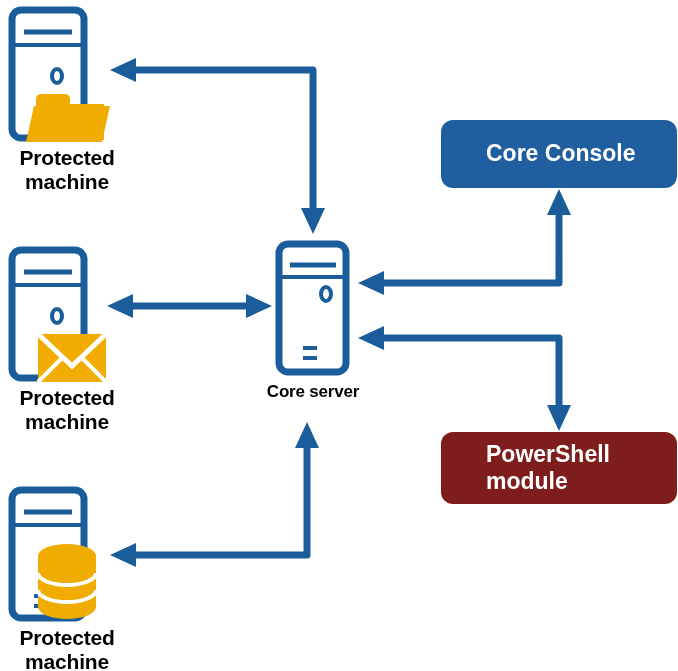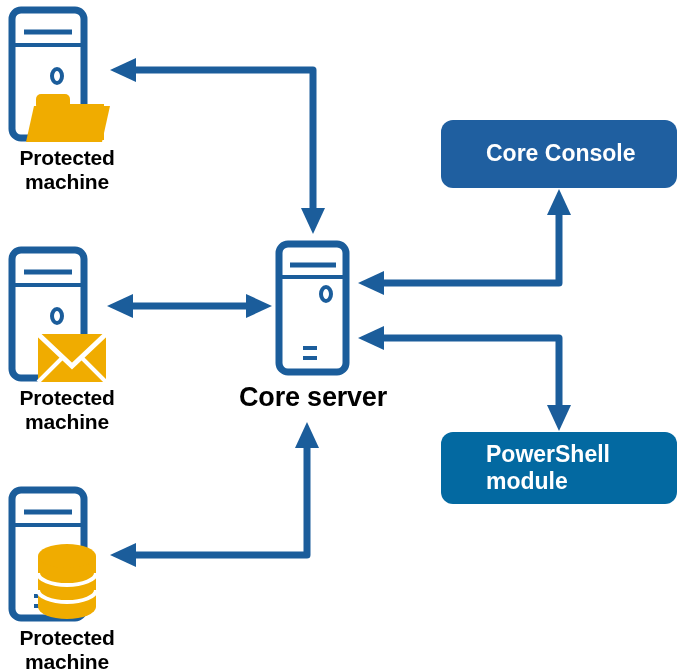--- a/index.html
+++ b/index.html
@@ -35,21 +35,21 @@
     white-space: pre-line;
     text-align: center;
   }
   .pm-label {
     font-size: 21px;
     letter-spacing: -0.2px;
     width: 150px;
     left: -8px;
   }
   .core-label {
-    font-size: 27px;
+    font-size: 17px;
     letter-spacing: -0.2px;
     width: 190px;
     left: 218px;
     top: 382px;
   }
   .box-label {
     position: absolute;
     color: #ffffff;
     font-family: "Liberation Sans", sans-serif;
     font-size: 23px;
@@ -175,18 +175,18 @@
 
   <div class="node-label pm-label" style="top: 626px;">Protected
 machine</div>
 
   <div class="node-label core-label">Core server</div>
 
   <div class="rounded-box" style="left:441px; top:120px; width:236px; height:68px; background:#1F5FA0;">
     <span class="box-label">Core Console</span>
   </div>
 
-  <div class="rounded-box" style="left:441px; top:432px; width:236px; height:72px; background:#0369a1;">
+  <div class="rounded-box" style="left:441px; top:432px; width:236px; height:72px; background:#7f1d1d;">
     <span class="box-label">PowerShell
 module</span>
   </div>
 
 </div>
 
 </body></html>

